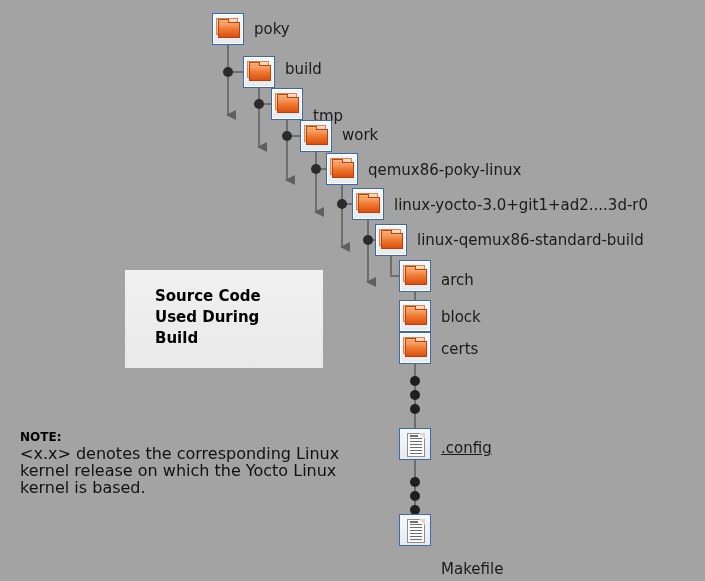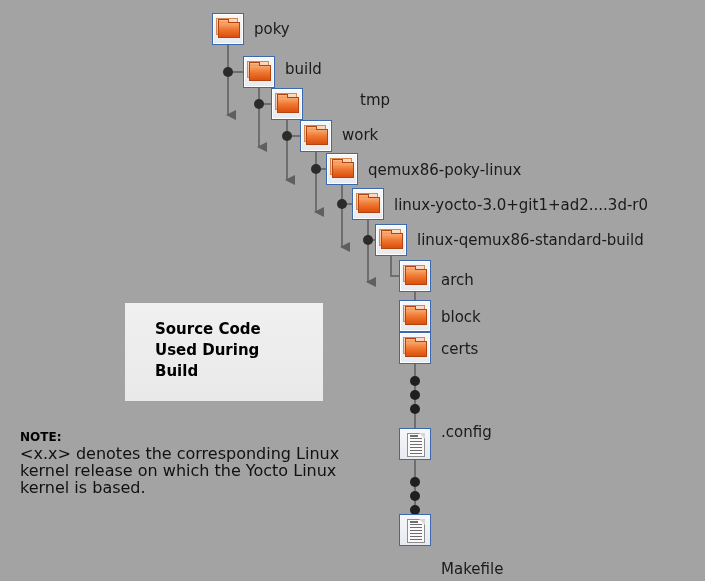--- a/index.html
+++ b/index.html
@@ -134,21 +134,20 @@
 
   
   #callout {
     position: absolute;
     left: 125px;
     top: 270px;
     width: 198px;
     height: 98px;
     background: #ededed;
     background: linear-gradient(180deg, #f0f0f0 0%, #e9e9e9 100%);
-    margin-top: 33px;
   }
   #callout .callout-text {
     position: absolute;
     left: 30px;
     top: 16px;
     font-size: 15px;
     font-weight: bold;
     line-height: 21px;
     color: #000000;
     white-space: pre-line;
@@ -245,21 +244,21 @@
         <div class="folder-ico">
           <div class="folder-body"></div>
         </div>
       </div>
       <div class="label" style="left: 285px; top: 61px;">build</div>
       <div class="node" style="left: 271px; top: 88px;">
         <div class="folder-ico">
           <div class="folder-body"></div>
         </div>
       </div>
-      <div class="label" style="left: 313px; top: 92px; margin-left: 47px;">tmp</div>
+      <div class="label" style="left: 313px; top: 108px;">tmp</div>
       <div class="node" style="left: 300px; top: 120px;">
         <div class="folder-ico">
           <div class="folder-body"></div>
         </div>
       </div>
       <div class="label" style="left: 342px; top: 127px;">work</div>
       <div class="node" style="left: 326px; top: 153px;">
         <div class="folder-ico">
           <div class="folder-body"></div>
         </div>
@@ -294,21 +293,21 @@
           <div class="folder-body"></div>
         </div>
       </div>
       <div class="label" style="left: 441px; top: 341px;">certs</div>
       <div class="node" style="left: 399px; top: 428px;">
         <div class="file-ico">
           <div class="file-page"></div>
           <div class="file-lines"></div>
         </div>
       </div>
-      <div class="label" style="left: 441px; top: 424px;">.config</div>
+      <div class="label" style="left: 441px; top: 440px; text-decoration: underline;">.config</div>
       <div class="node" style="left: 399px; top: 514px;">
         <div class="file-ico">
           <div class="file-page"></div>
           <div class="file-lines"></div>
         </div>
       </div>
       <div class="label" style="left: 441px; top: 525px; margin-top: 36px;">Makefile</div>
     </div>
 
   <div id="callout">

